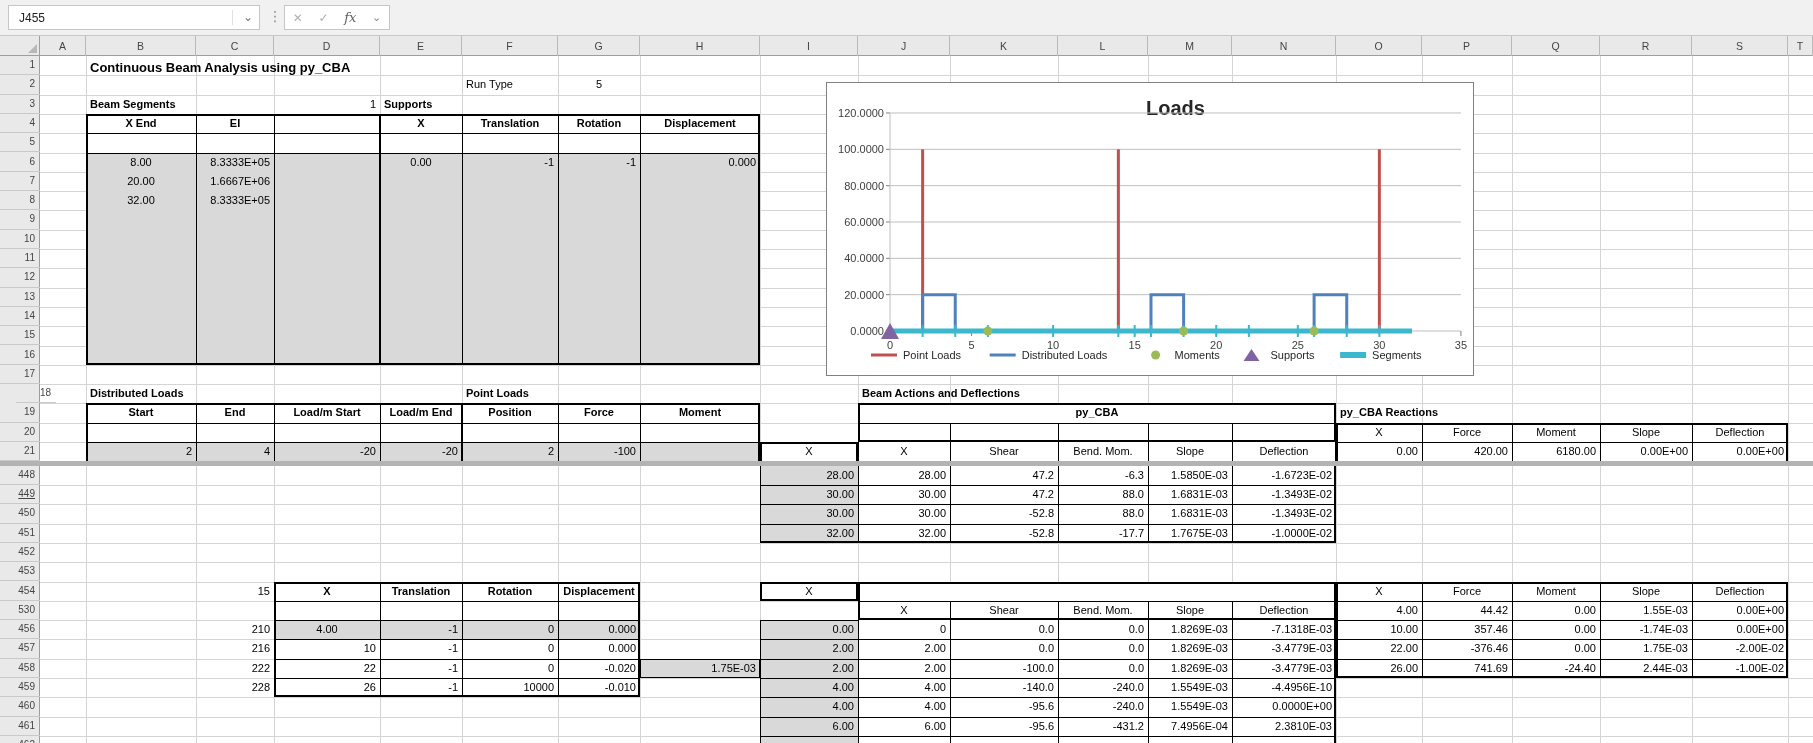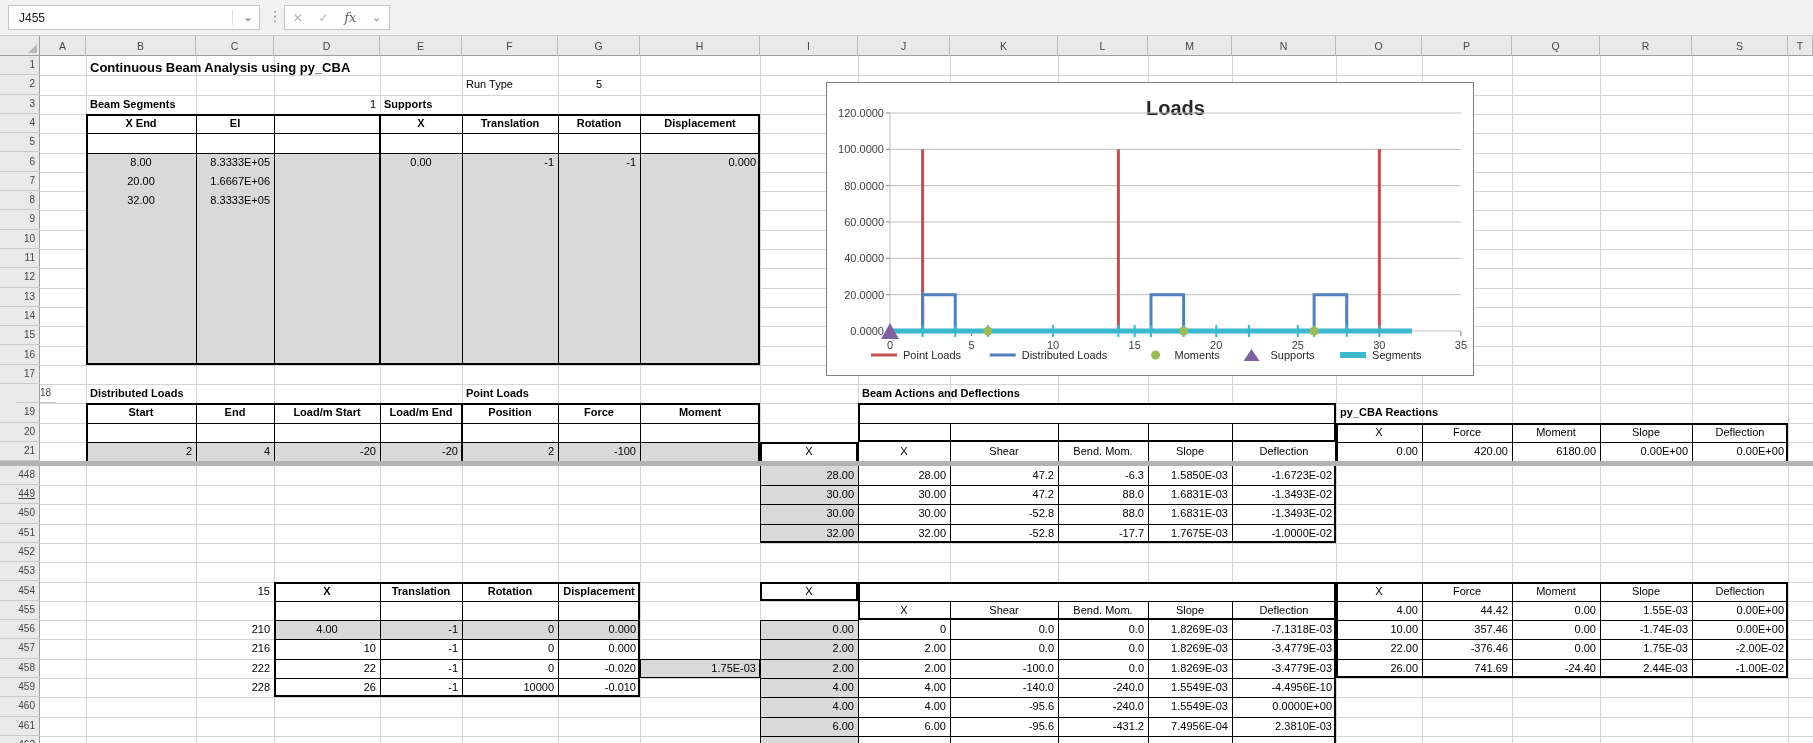--- a/index.html
+++ b/index.html
@@ -372,21 +372,21 @@
     <div class="rowhdr" style="position: absolute; left: 0px; top: 403.4px; width: 40px; height: 19.3px; background: transparent; line-height: 18.3px;">19</div>
     <div class="rowhdr" style="position: absolute; left: 0px; top: 422.7px; width: 40px; height: 19.3px; background: transparent; line-height: 18.3px;">20</div>
     <div class="rowhdr" style="position: absolute; left: 0px; top: 442px; width: 40px; height: 19.3px; background: transparent; line-height: 18.3px;">21</div>
     <div class="rowhdr" style="position: absolute; left: 0px; top: 465.7px; width: 40px; height: 19.3px; background: transparent; line-height: 18.3px;">448</div>
     <div class="rowhdr" style="position: absolute; left: 0px; top: 485px; width: 40px; height: 19.3px; background: transparent; line-height: 18.3px; text-decoration: underline;">449</div>
     <div class="rowhdr" style="position: absolute; left: 0px; top: 504.3px; width: 40px; height: 19.3px; background: transparent; line-height: 18.3px;">450</div>
     <div class="rowhdr" style="position: absolute; left: 0px; top: 523.6px; width: 40px; height: 19.3px; background: transparent; line-height: 18.3px;">451</div>
     <div class="rowhdr" style="position: absolute; left: 0px; top: 542.9px; width: 40px; height: 19.3px; background: transparent; line-height: 18.3px;">452</div>
     <div class="rowhdr" style="position: absolute; left: 0px; top: 562.2px; width: 40px; height: 19.3px; background: transparent; line-height: 18.3px;">453</div>
     <div class="rowhdr" style="position: absolute; left: 0px; top: 581.5px; width: 40px; height: 19.3px; background: transparent; line-height: 18.3px;">454</div>
-    <div class="rowhdr" style="position: absolute; left: 0px; top: 600.8px; width: 40px; height: 19.3px; background: transparent; line-height: 18.3px;">455</div>
+    <div class="rowhdr" style="position: absolute; left: 0px; top: 600.8px; width: 40px; height: 19.3px; background: transparent; line-height: 18.3px;">530</div>
     <div class="rowhdr" style="position: absolute; left: 0px; top: 620.1px; width: 40px; height: 19.3px; background: transparent; line-height: 18.3px;">456</div>
     <div class="rowhdr" style="position: absolute; left: 0px; top: 639.4px; width: 40px; height: 19.3px; background: transparent; line-height: 18.3px;">457</div>
     <div class="rowhdr" style="position: absolute; left: 0px; top: 658.7px; width: 40px; height: 19.3px; background: transparent; line-height: 18.3px;">458</div>
     <div class="rowhdr" style="position: absolute; left: 0px; top: 678px; width: 40px; height: 19.3px; background: transparent; line-height: 18.3px;">459</div>
     <div class="rowhdr" style="position: absolute; left: 0px; top: 697.3px; width: 40px; height: 19.3px; background: transparent; line-height: 18.3px;">460</div>
     <div class="rowhdr" style="position: absolute; left: 0px; top: 716.6px; width: 40px; height: 19.3px; background: transparent; line-height: 18.3px;">461</div>
     <div class="rowhdr" style="position: absolute; left: 0px; top: 735.9px; width: 40px; height: 19.3px; background: transparent; line-height: 18.3px;">462</div>
     <div style="position: absolute; left: 0px; top: 461.3px; width: 1813px; height: 4.4px; background: rgb(179, 179, 179);"></div>
     <div class="cell al-l bold" style="position: absolute; left: 86px; top: 58px; width: 472px; height: 19.3px; background: transparent; font-size: 13px; line-height: 19.3px;">Continuous Beam Analysis using py_CBA</div>
     <div class="cell al-l" style="position: absolute; left: 462px; top: 75.3px; width: 96px; height: 19.3px; background: transparent; line-height: 19.3px;">Run Type</div>
@@ -419,20 +419,21 @@
     <div class="cell al-c bold" style="position: absolute; left: 462px; top: 403.4px; width: 96px; height: 19.3px; background: transparent; line-height: 19.3px;">Position</div>
     <div class="cell al-c bold" style="position: absolute; left: 558px; top: 403.4px; width: 82px; height: 19.3px; background: transparent; line-height: 19.3px;">Force</div>
     <div class="cell al-c bold" style="position: absolute; left: 640px; top: 403.4px; width: 120px; height: 19.3px; background: transparent; line-height: 19.3px;">Moment</div>
     <div class="cell al-r" style="position: absolute; left: 86px; top: 442px; width: 110px; height: 19.3px; background: transparent; line-height: 19.3px;">2</div>
     <div class="cell al-r" style="position: absolute; left: 196px; top: 442px; width: 78px; height: 19.3px; background: transparent; line-height: 19.3px;">4</div>
     <div class="cell al-r" style="position: absolute; left: 274px; top: 442px; width: 106px; height: 19.3px; background: transparent; line-height: 19.3px;">-20</div>
     <div class="cell al-r" style="position: absolute; left: 380px; top: 442px; width: 82px; height: 19.3px; background: transparent; line-height: 19.3px;">-20</div>
     <div class="cell al-r" style="position: absolute; left: 462px; top: 442px; width: 96px; height: 19.3px; background: transparent; line-height: 19.3px;">2</div>
     <div class="cell al-r" style="position: absolute; left: 558px; top: 442px; width: 82px; height: 19.3px; background: transparent; line-height: 19.3px;">-100</div>
     <div class="cell al-l bold" style="position: absolute; left: 858px; top: 384.1px; width: 290px; height: 19.3px; background: transparent; line-height: 19.3px;">Beam Actions and Deflections</div>
+    <div class="cell al-c bold" style="position: absolute; left: 858px; top: 403.4px; width: 478px; height: 19.3px; background: transparent; line-height: 19.3px;">py_CBA</div>
     <div class="cell al-l bold" style="position: absolute; left: 1336px; top: 403.4px; width: 176px; height: 19.3px; background: transparent; line-height: 19.3px;">py_CBA Reactions</div>
     <div class="cell al-c" style="position: absolute; left: 1336px; top: 422.7px; width: 86px; height: 19.3px; background: transparent; line-height: 19.3px;">X</div>
     <div class="cell al-c" style="position: absolute; left: 1422px; top: 422.7px; width: 90px; height: 19.3px; background: transparent; line-height: 19.3px;">Force</div>
     <div class="cell al-c" style="position: absolute; left: 1512px; top: 422.7px; width: 88px; height: 19.3px; background: transparent; line-height: 19.3px;">Moment</div>
     <div class="cell al-c" style="position: absolute; left: 1600px; top: 422.7px; width: 92px; height: 19.3px; background: transparent; line-height: 19.3px;">Slope</div>
     <div class="cell al-c" style="position: absolute; left: 1692px; top: 422.7px; width: 96px; height: 19.3px; background: transparent; line-height: 19.3px;">Deflection</div>
     <div class="cell al-c" style="position: absolute; left: 760px; top: 442px; width: 98px; height: 19.3px; background: transparent; line-height: 19.3px;">X</div>
     <div class="cell al-c" style="position: absolute; left: 858px; top: 442px; width: 92px; height: 19.3px; background: transparent; line-height: 19.3px;">X</div>
     <div class="cell al-c" style="position: absolute; left: 950px; top: 442px; width: 108px; height: 19.3px; background: transparent; line-height: 19.3px;">Shear</div>
     <div class="cell al-c" style="position: absolute; left: 1058px; top: 442px; width: 90px; height: 19.3px; background: transparent; line-height: 19.3px;">Bend. Mom.</div>

